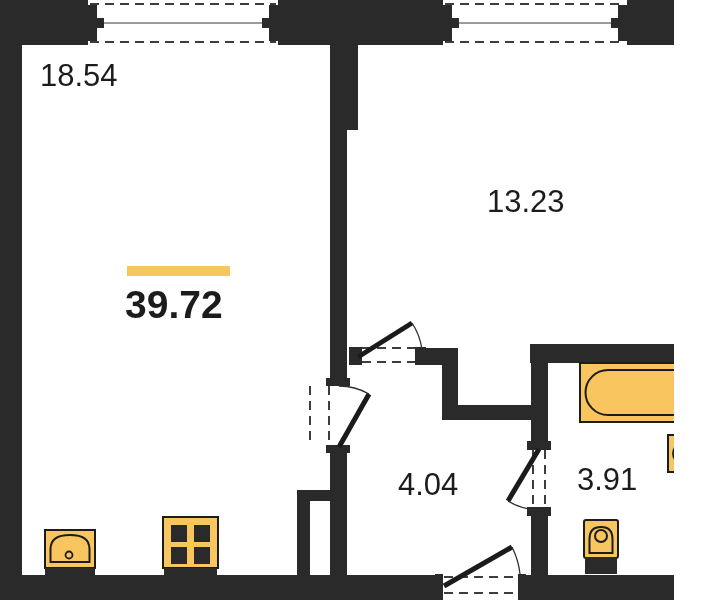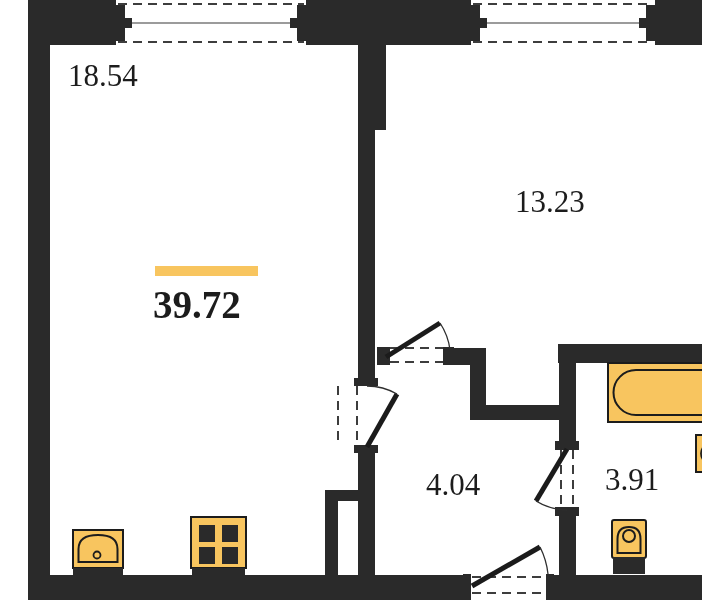--- a/index.html
+++ b/index.html
@@ -1,23 +1,22 @@
 <!DOCTYPE html>
 <html><head>
 <meta charset="utf-8">
 <style>
   html, body { margin: 0; padding: 0; background: #ffffff; }
   .stage {
     position: relative;
     width: 674px;
     height: 600px;
     background: #ffffff;
-    font-family: Liberation Serif, serif;
+    font-family: Liberation Sans, sans-serif;
     overflow: hidden;
-    padding-left: 28px;
   }
   svg { display: block; }
   .gapfill { fill: #ffffff; }
   .dash { stroke: #3d3d3d; stroke-width: 2; stroke-dasharray: 9 6; fill: none; }
   .winline { stroke: #7a7a7a; stroke-width: 1.6; }
   .leaf { stroke: #1b1b1b; stroke-width: 5; fill: none; }
   .arc { stroke: #2e2e2e; stroke-width: 1.3; fill: none; }
   .fx { stroke: #1c1c1c; stroke-width: 2; }
   .fx-line { fill: none; stroke: #1c1c1c; stroke-width: 2; }
   .fx-thin { fill: none; stroke: #1c1c1c; stroke-width: 1.8; }

